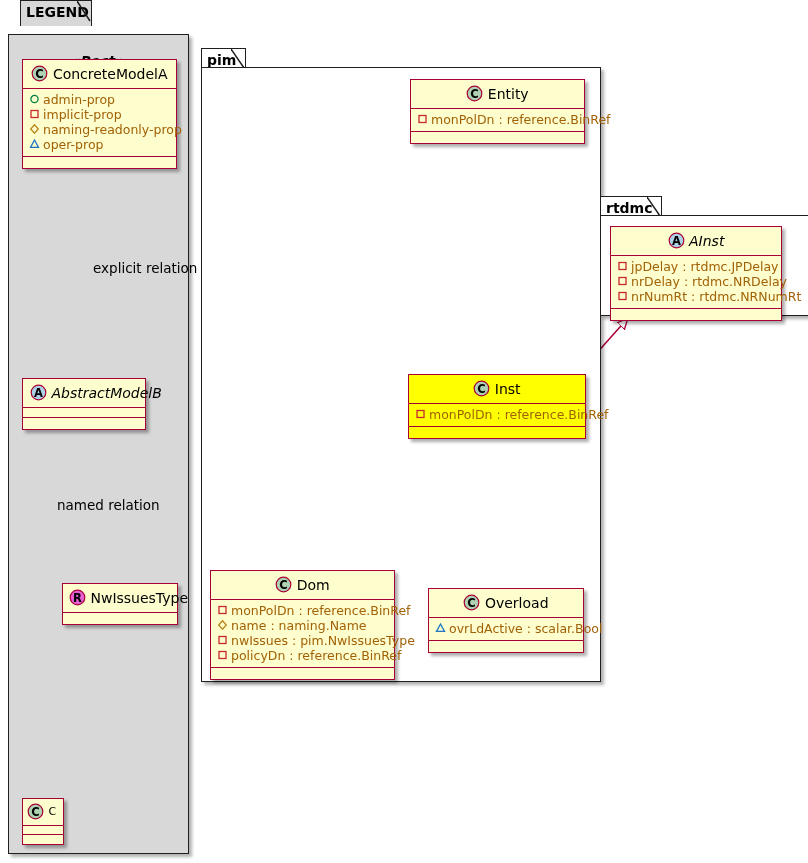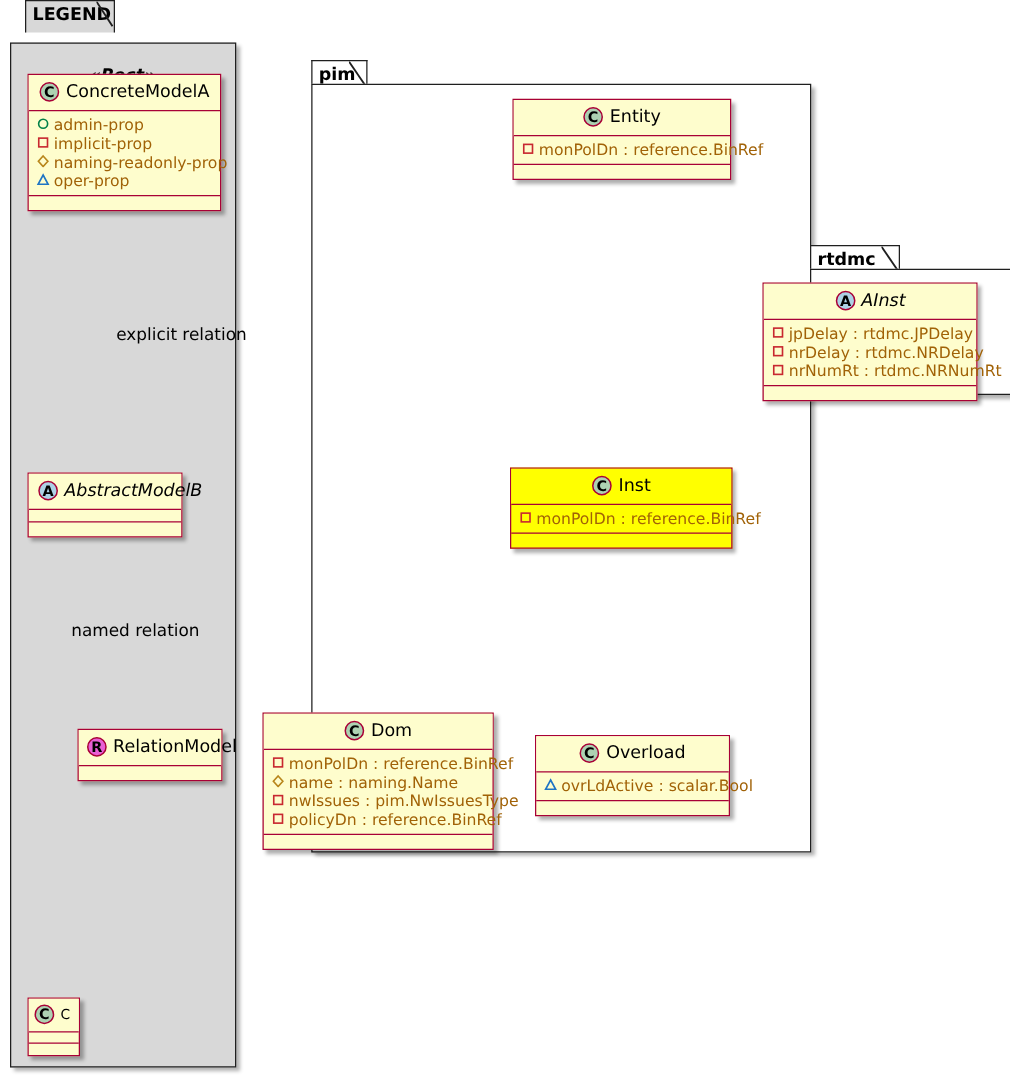--- a/index.html
+++ b/index.html
@@ -53,21 +53,21 @@
   .pkg-tab .fold {
     position: absolute;
     right: 0;
     top: 0;
     width: 14px;
     height: 100%;
     overflow: hidden;
   }
 
   .pkg-legend { background: #d8d8d8; }
-  .pkg-plain  { background: #ffffff; margin-left: 48px; }
+  .pkg-plain  { background: #ffffff; }
 
   
   .cls {
     position: absolute;
     box-sizing: border-box;
     background: #fefdcd;
     border: 1.4px solid #a80036;
     box-shadow: 3px 3px 3px rgba(0,0,0,0.32);
   }
   .cls.highlight { background: #ffff00; }
@@ -249,21 +249,21 @@
   </div>
 
   <div class="edge-label" style="left:57px; top:497px;">named relation</div>
 
   <div class="cls" style="left:62px; top:583px; width:116px;">
     <div class="cls-head" style="text-align:left; padding-left:6px;">
       <svg class="circ" width="17" height="17" viewBox="0 0 17 17">
         <circle cx="8.5" cy="8.5" r="7.3" fill="#e85fd5" stroke="#a80036" stroke-width="1.2"></circle>
         <text x="8.5" y="12.6" text-anchor="middle" font-family="DejaVu Sans, sans-serif" font-size="11.5" font-weight="bold" fill="#000000">R</text>
       </svg>
-      <span class="cls-name">RelationModel</span>
+      <span class="cls-name">NwIssuesType</span>
     </div>
     <div class="cls-methods"></div>
   </div>
 
   <div class="cls" style="left:22px; top:798px; width:42px;">
     <div class="cls-head" style="text-align:left; padding:4px 4px 5px 4px;">
       <svg class="circ" width="17" height="17" viewBox="0 0 17 17">
         <circle cx="8.5" cy="8.5" r="7.3" fill="#add1b2" stroke="#a80036" stroke-width="1.2"></circle>
         <text x="8.5" y="12.6" text-anchor="middle" font-family="DejaVu Sans, sans-serif" font-size="11.5" font-weight="bold" fill="#000000">C</text>
       </svg>
@@ -384,21 +384,21 @@
           <svg width="11" height="11" viewBox="0 0 11 11">
               <polygon points="5.5,2 9.5,9.4 1.5,9.4" fill="none" stroke="#1f75c4" stroke-width="1.3"></polygon>
             </svg>
         </span>
         <span class="attr-text">ovrLdActive : scalar.Bool</span>
       </div>
     </div>
     <div class="cls-methods"></div>
   </div>
 
-  <div class="pkg-tab pkg-plain" style="left:600px; top:196px; width:72px; height:20px;">
+  <div class="pkg-tab pkg-plain" style="left:600px; top:196px; width:62px; height:20px;">
     <span>rtdmc</span>
     <span class="fold">
       <svg width="14" height="20" viewBox="0 0 14 20">
         <path d="M0,0 L13,19" stroke="#1f1f1f" stroke-width="1.5" fill="none"></path>
       </svg>
     </span>
   </div>
   <div class="pkg pkg-plain" style="left:600px; top:215px; width:212px; height:101px;"></div>
 
   <div class="cls" style="left:610px; top:226px; width:172px;">

